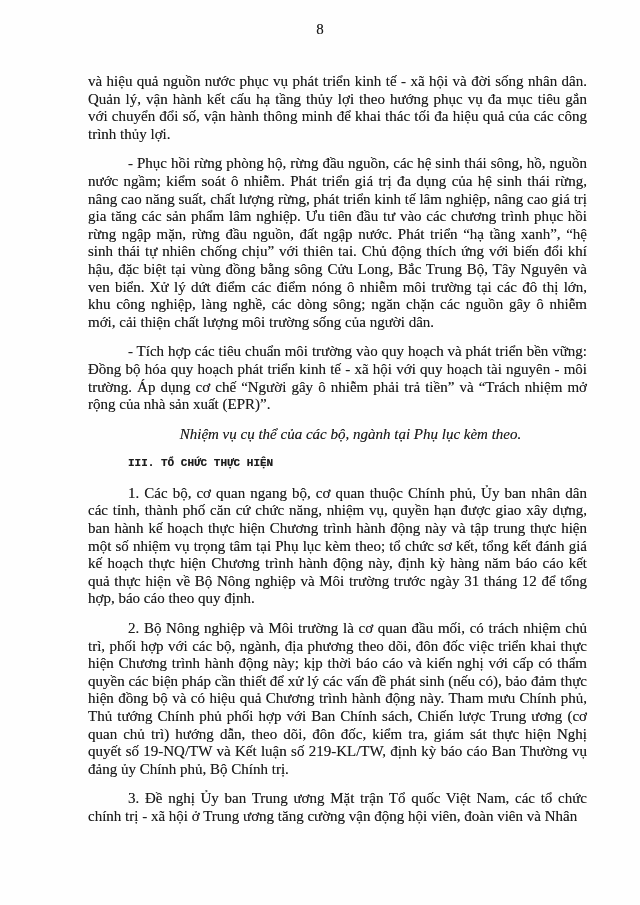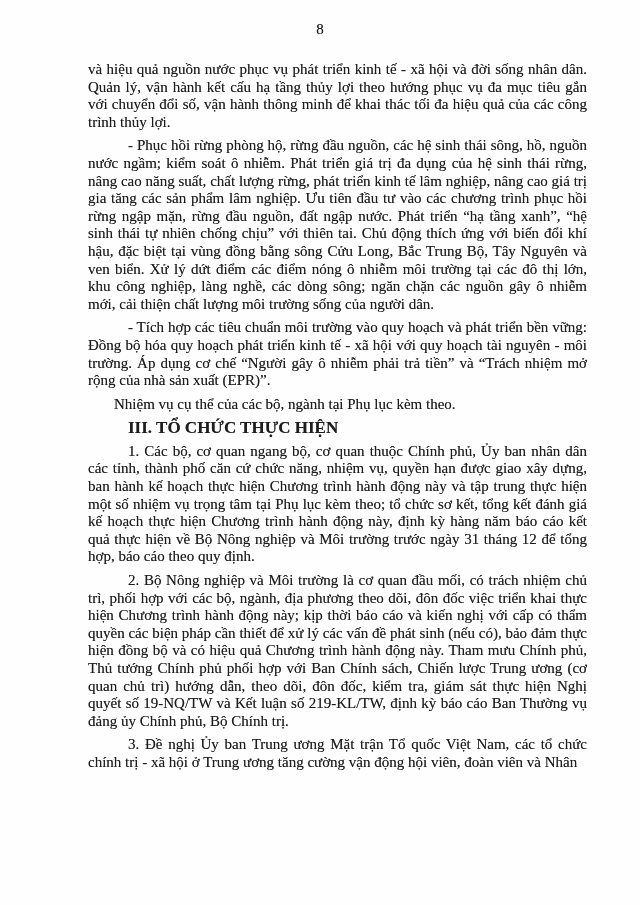--- a/index.html
+++ b/index.html
@@ -30,34 +30,36 @@
     position: absolute;
     top: 61px;
     left: 88px;
     width: 499px;
     font-size: 15px;
     line-height: 17.6px;
     text-align: justify;
     text-justify: inter-word;
   }
   .para {
-    margin: 0 0 6px 0;
+    margin: 12px 0 6px 0;
     text-indent: 40px;
   }
   .para.continuation {
     text-indent: 0;
   }
   .para.note {
     text-indent: 0;
-    text-align: left;
+    text-align: center;
+    font-style: italic;
     padding-left: 26px;
   }
   .para.heading {
     font-weight: bold;
-    font-size: 17px;
+    font-size: 11px;
+    font-family: Liberation Mono, monospace;
   }
   .para:last-child {
     margin-bottom: 0;
   }
 </style>
 </head>
 <body>
 
 <div class="page">
 

